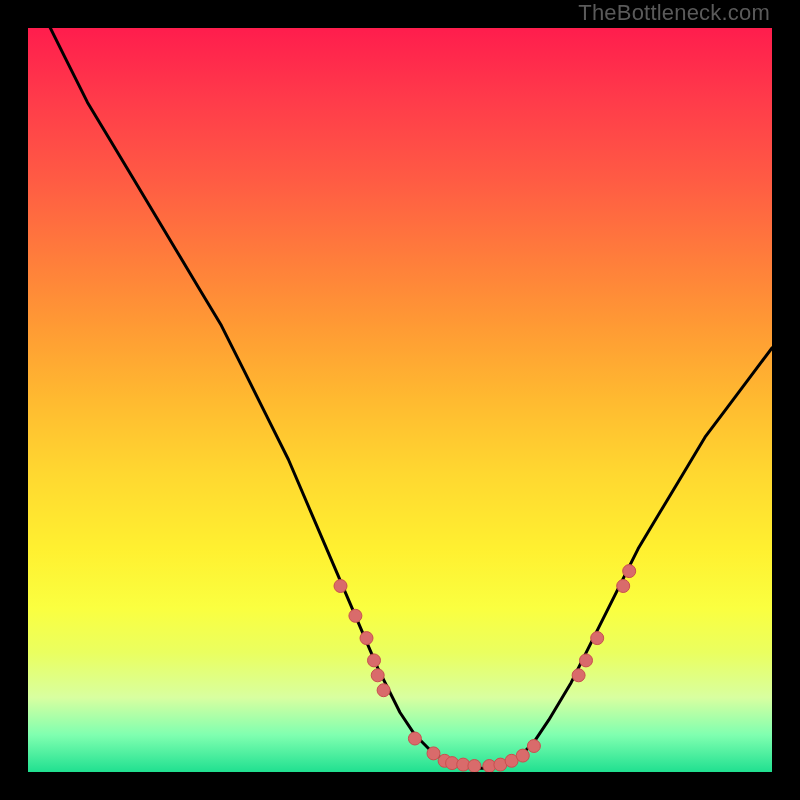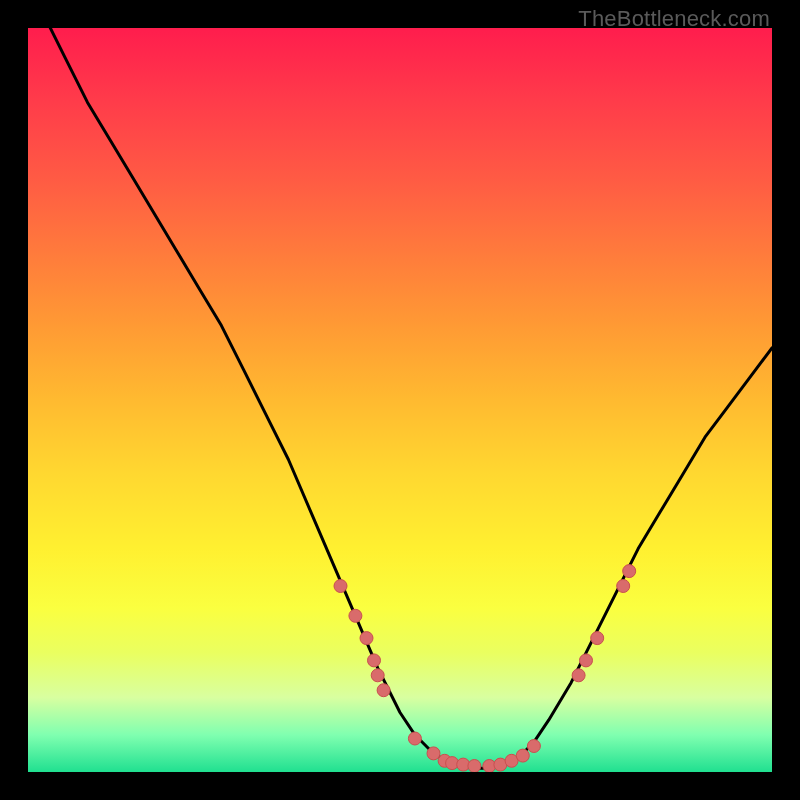--- a/index.html
+++ b/index.html
@@ -14,21 +14,21 @@
     #ff9a34 40%,
     #ffba30 50%,
     #ffd830 60%,
     #fff030 70%,
     #faff40 78%,
     #eaff60 84%,
     #d8ffa0 90%,
     #80ffb0 95%,
     #20e090 100%);
   }
-  .watermark { position: absolute; top: 6px; right: 30px; color: #5a5a5a; font-size: 22px; font-weight: 500; letter-spacing: 0.2px; }
+  .watermark { position: absolute; top: 0; right: 30px; color: #5a5a5a; font-size: 22px; font-weight: 500; letter-spacing: 0.2px; }
   .curve-layer { position: absolute; left: 28px; top: 28px; width: 744px; height: 744px; pointer-events: none; }
 </style>
 </head>
 <body>
 
 <div class="container">
   <div class="plot-area">
     <div class="gradient-bg"></div>
   </div>
   <svg class="curve-layer" viewBox="0 0 744 744" preserveAspectRatio="none">

